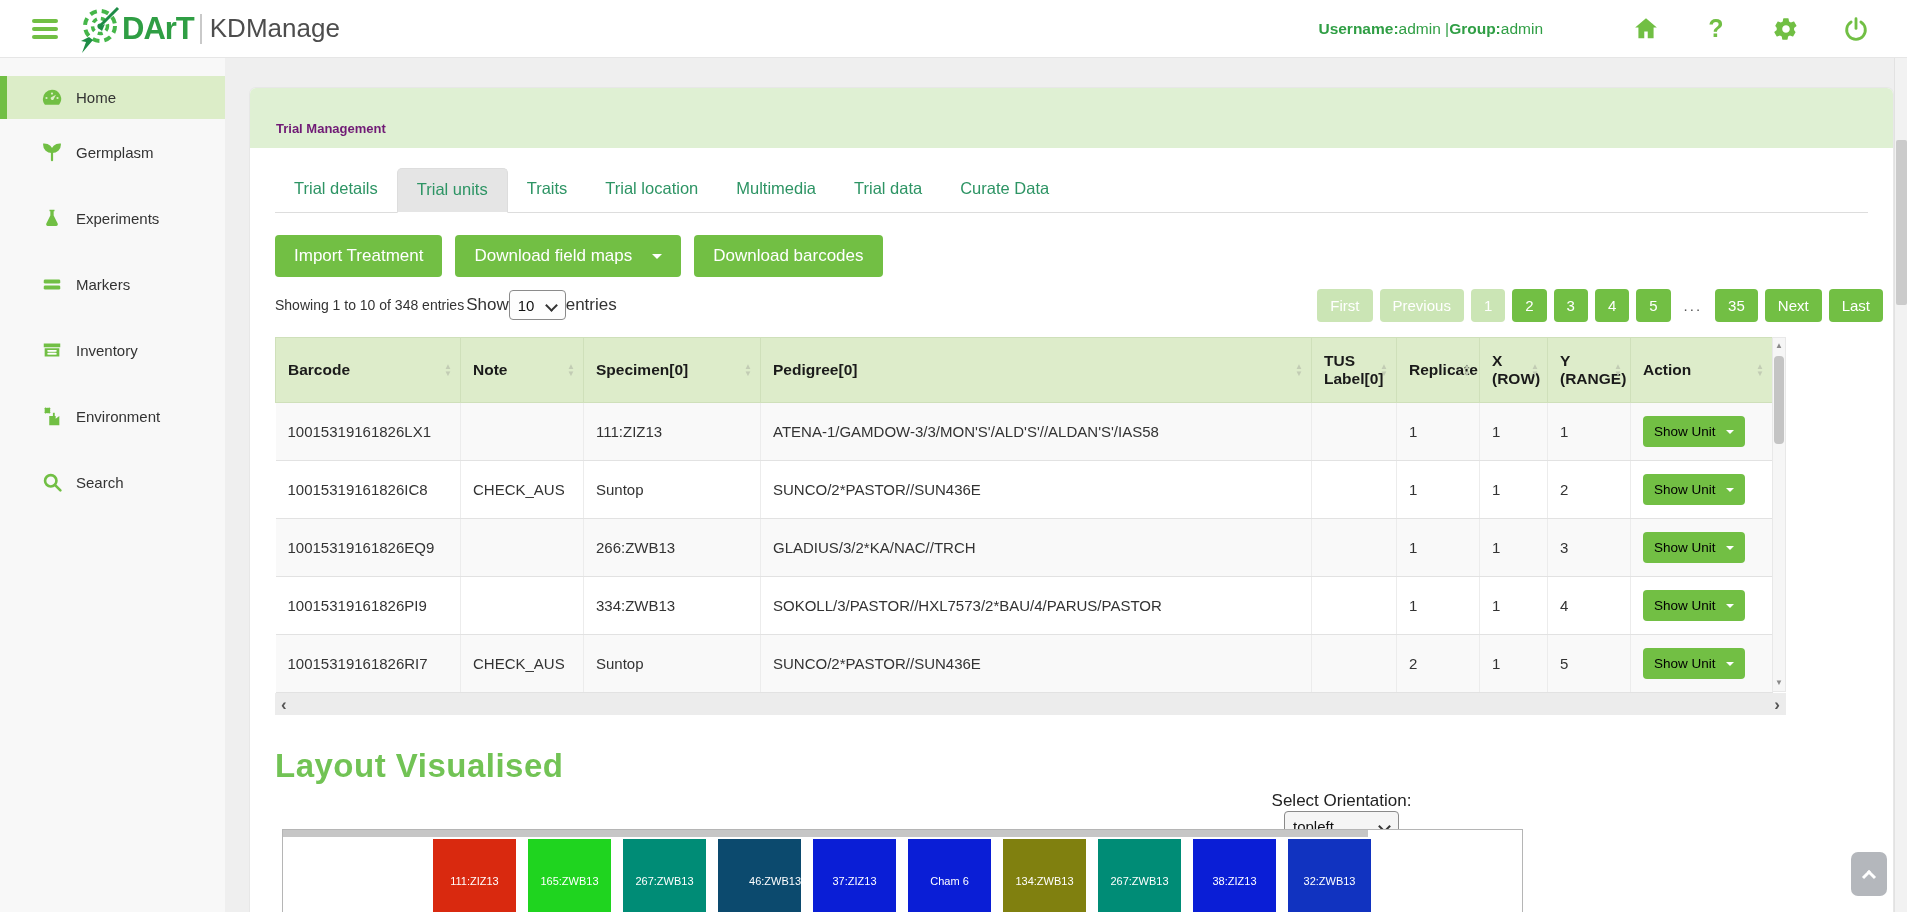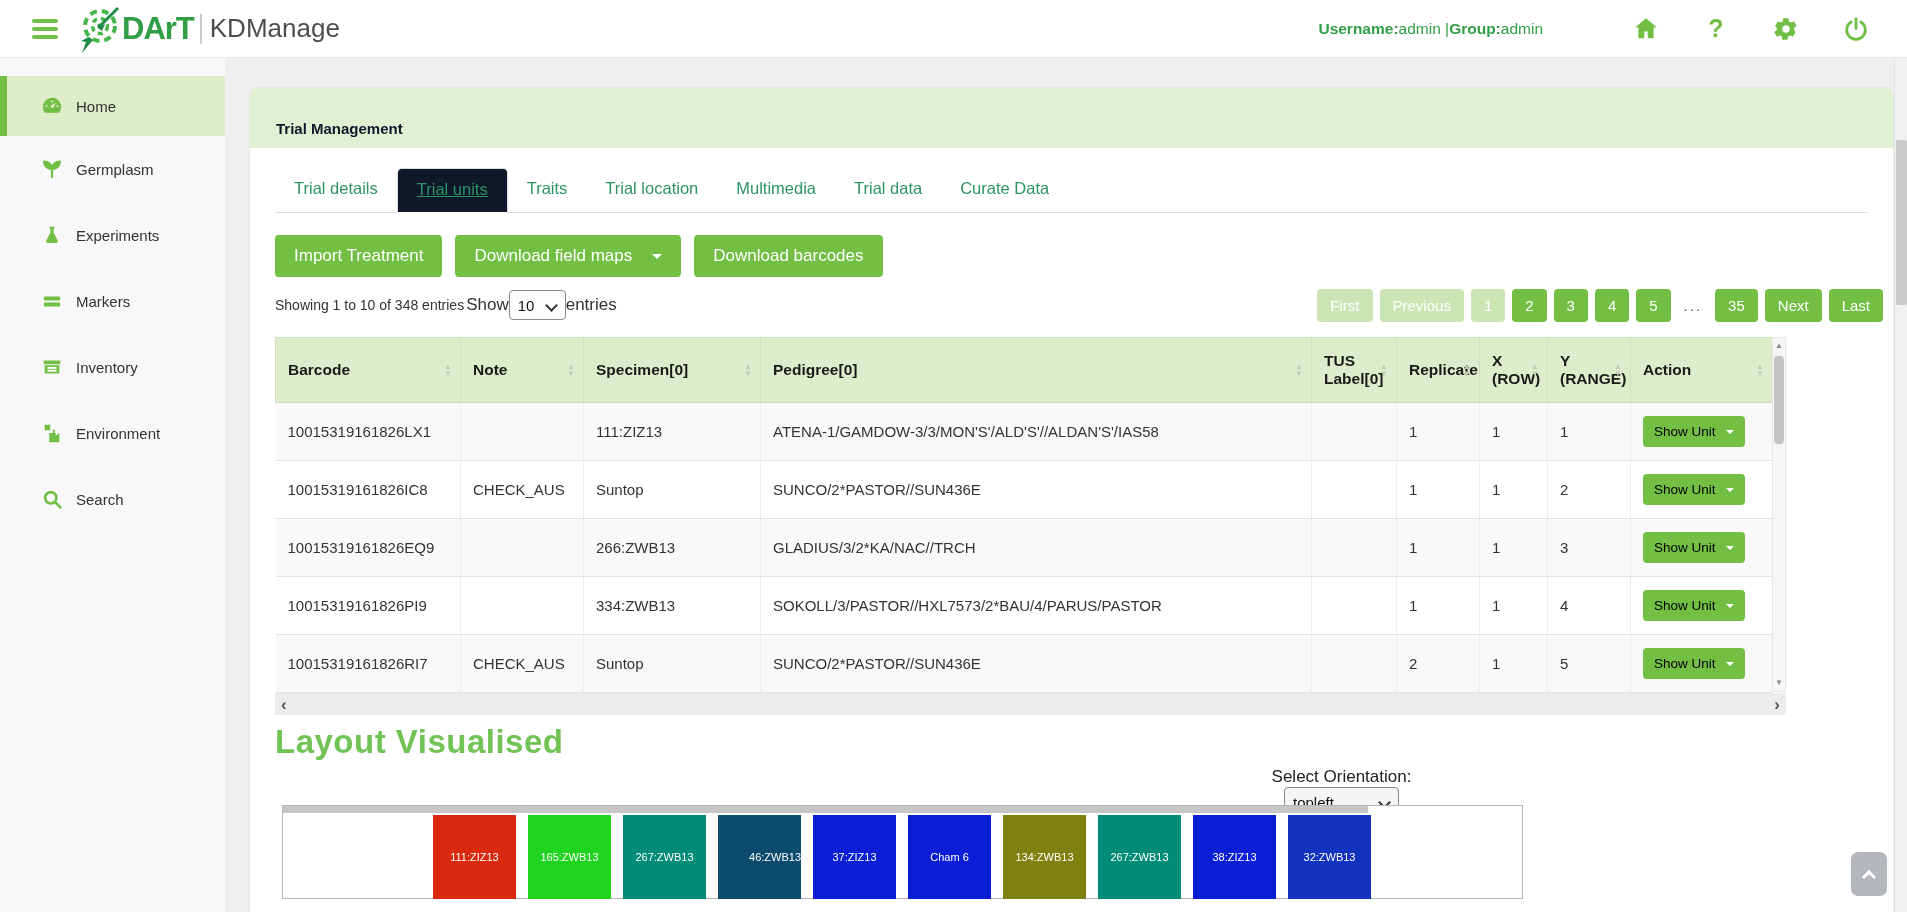--- a/index.html
+++ b/index.html
@@ -18,39 +18,39 @@
   .product { font-size:26px; color:#4d4d4d; }
   .top-right { margin-left:auto; display:flex; align-items:center; margin-right:38px; }
   .usergroup { color:#2f9e44; font-size:15.5px; margin-right:46px; }
   .usergroup b { font-weight:bold; }
   .top-ico { width:26px; height:26px; margin-left:44px; display:flex; align-items:center; justify-content:center; cursor:pointer; }
   .qmark { color:#71bf44; font-size:25px; font-weight:bold; line-height:1; }
 
   
   .sidebar { position:absolute; top:58px; left:0; width:225px; height:854px; background:#f8f8f8; padding-top:18px; }
   .side-item { height:66px; display:flex; align-items:center; padding-left:40px; cursor:pointer; }
-  .side-item.active { height:60px; background:#dcedc8; border-left:7px solid #71bf44; padding-left:33px; }
+  .side-item.active { height:43px; background:#dcedc8; border-left:7px solid #71bf44; padding-left:33px; }
   .side-ico { width:24px; height:24px; margin-right:12px; display:flex; align-items:center; justify-content:center; }
   .side-label { font-size:15px; color:#333; }
 
   
   .page-scroll { position:absolute; top:58px; right:0; width:13px; height:854px; background:#f2f2f2; border-left:1px solid #e2e2e2; }
   .page-scroll .thumb { position:absolute; top:82px; left:1px; width:11px; height:165px; background:#cbcbcb; border-radius:2px; }
 
   
   .panel { position:absolute; top:88px; left:250px; width:1643px; height:860px; background:#fff;
            border-radius:6px 6px 0 0; box-shadow:0 0 0 1px #e7e7e7; }
   .panel-header { height:60px; background:#dff0d3; border-radius:6px 6px 0 0; display:flex; align-items:center; padding-left:26px; }
-  .panel-title { font-size:15px; font-weight:bold; color:#0f172a;margin-top:20px; }
+  .panel-title { font-size:13px; font-weight:bold; color:#701a75;margin-top:20px; }
   .panel-body { padding:20px 25px 0 25px; }
 
   
   .tabs { display:flex; border-bottom:1px solid #ddd; height:45px; }
   .tab { padding:11px 19px; font-size:16.5px; color:#2d9464; cursor:pointer; white-space:nowrap; }
-  .tab.active { background:#0f172a; border:1px solid #ddd; border-bottom:1px solid #fff; border-radius:5px 5px 0 0; margin-bottom:-1px; color:#2d9464;text-decoration:underline; }
+  .tab.active { background:#e5e5e5; border:1px solid #ddd; border-bottom:1px solid #fff; border-radius:5px 5px 0 0; margin-bottom:-1px; color:#2d9464; }
 
   
   .toolbar { margin-top:22px; display:flex; gap:13px; }
   .btn { background:#72bf44; color:#fff; border:none; border-radius:4px; font-size:17px;
          font-family:"Liberation Sans",sans-serif; padding:11px 19px; cursor:pointer; display:flex; align-items:center; }
   .caret { display:inline-block; width:0; height:0; border-left:5px solid transparent; border-right:5px solid transparent;
            border-top:5px solid #fff; margin-left:20px; }
   .caret.sm { border-left-width:4px; border-right-width:4px; border-top-width:4px; margin-left:10px; }
 
   
@@ -88,21 +88,21 @@
   .v-scroll { position:absolute; top:0; right:0; width:14px; height:355px; background:#f6f6f6; border:1px solid #e8e8e8;
               display:flex; flex-direction:column; align-items:center; }
   .v-scroll .arr { font-size:8px; color:#8a8a8a; line-height:10px; padding:3px 0; }
   .v-scroll .vthumb { width:10px; height:88px; background:#c4c4c4; border-radius:4px; margin-top:2px; }
   .v-scroll .arr.bottom { margin-top:auto; }
   .h-scroll { width:1511px; height:22px; background:#ececec; margin-top:0; display:flex; align-items:center;
               justify-content:space-between; padding:0 6px; }
   .h-scroll .chev { font-size:17px; color:#555; font-weight:bold; line-height:1; cursor:pointer; }
 
   
-  .layout-title { margin-top:8px; font-size:33px; font-weight:600; color:#72c355; letter-spacing:0.5px; }
+  .layout-title { margin-top:32px; font-size:33px; font-weight:600; color:#72c355; letter-spacing:0.5px; }
   .controls-row { margin-top:6px; display:flex; align-items:center; padding-left:540px; height:34px;flex-direction:column; }
   .ctrl-label { font-size:17px; color:#222; }
   .controls-row .select-wrap select { background:#f5f5f5; min-width:115px; }
   .layout-box { margin-top:4px; margin-left:7px; width:1241px; height:94px; border:1px solid #b5b5b5; background:#fff; position:relative; }
   .layout-topbar { position:absolute; top:0; left:0; width:1085px; height:7px; background:#c6c6c6; }
   .tiles { position:absolute; top:9px; left:150px; display:flex; gap:12px; }
   .tile { width:83px; height:84px; display:flex; align-items:center; justify-content:center;
           color:#fff; font-size:11px; white-space:nowrap; cursor:pointer; }
 
   

